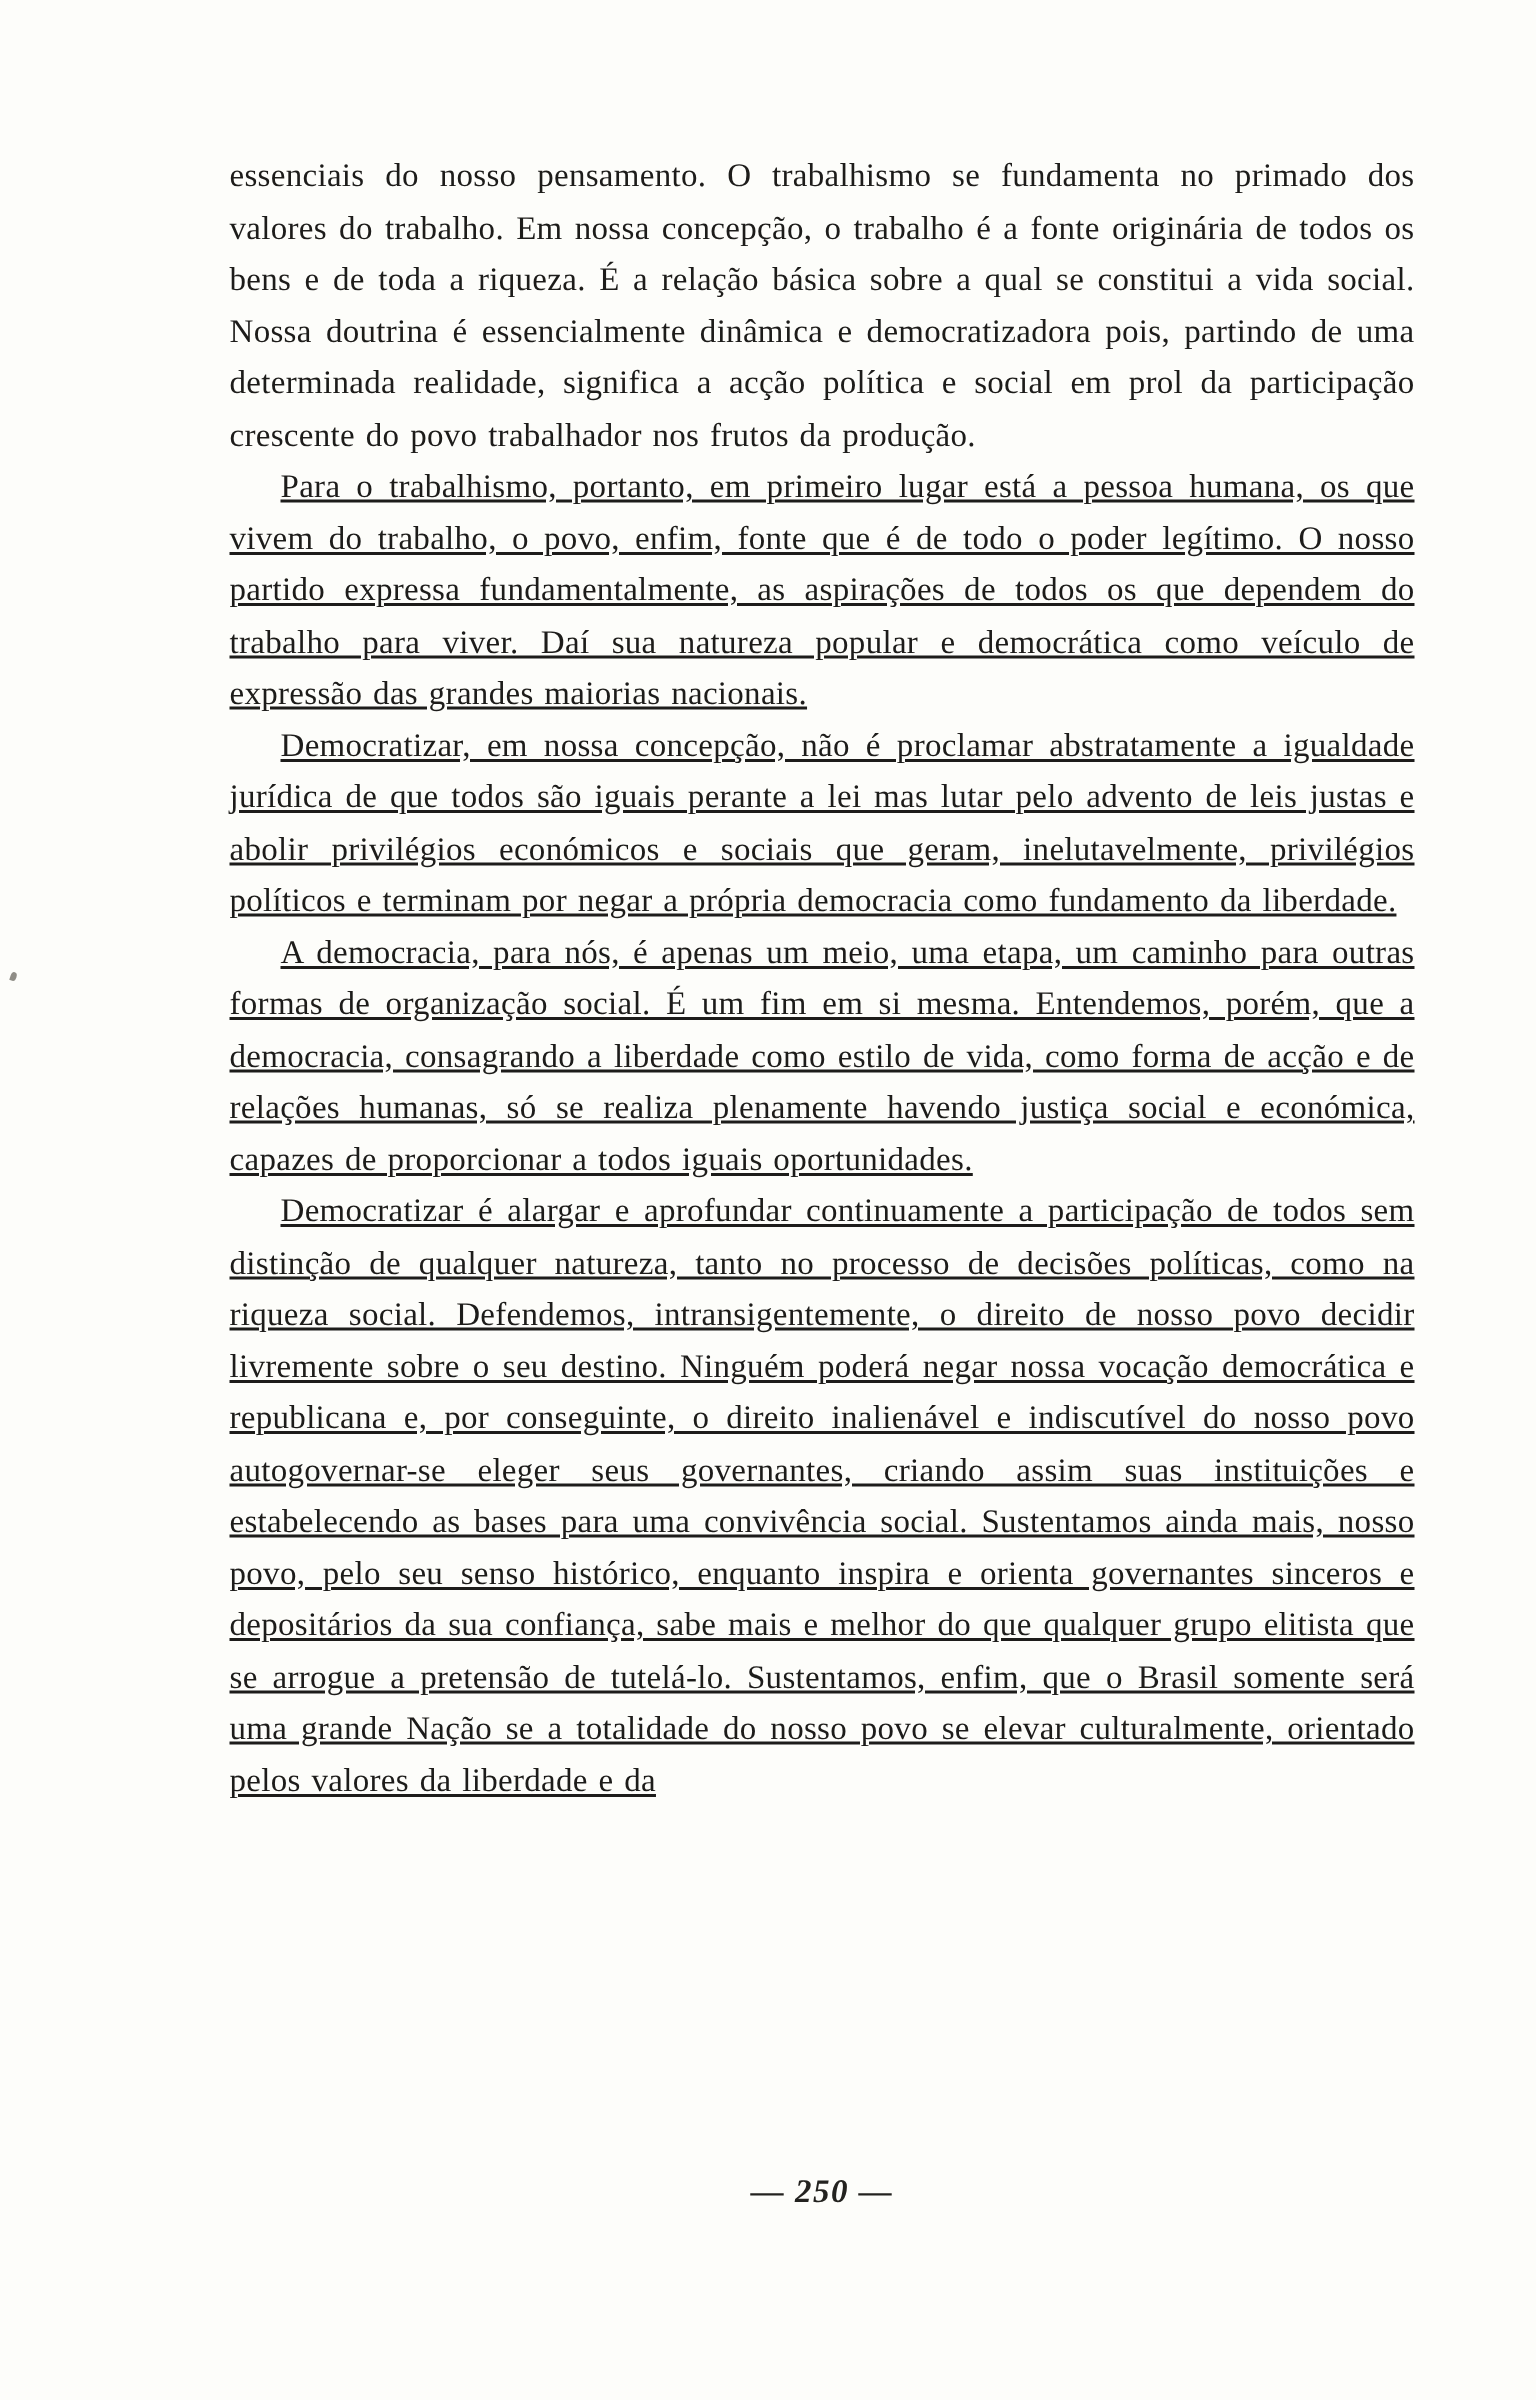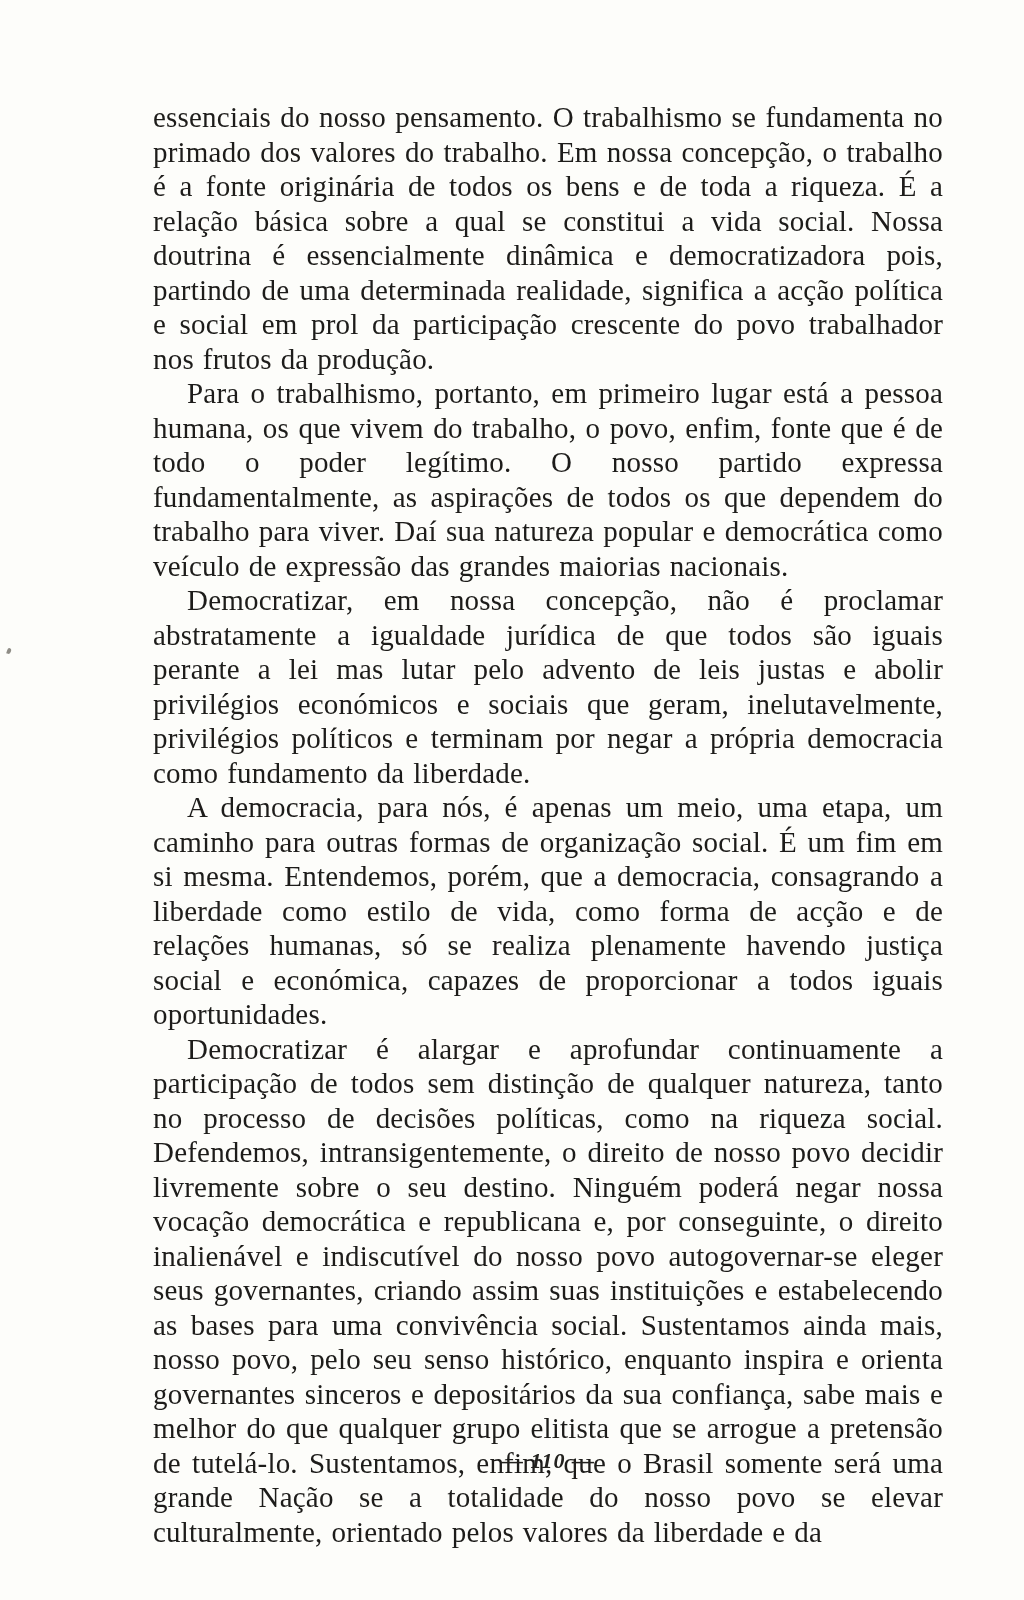--- a/index.html
+++ b/index.html
@@ -18,29 +18,30 @@
     overflow: hidden;
   }
   .text-block {
     position: absolute;
     left: 153px;
     top: 100px;
     width: 790px;
   }
   .text-block p {
     margin: 0;
-    font-size: 29px;
+    font-size: 22px;
     line-height: 34.5px;
     text-align: justify;
     text-justify: inter-word;
     letter-spacing: 0.2px;
     word-spacing: 1.5px;
   }
   .text-block p.indented {
     text-indent: 34px;
+    text-decoration: underline;
   }
   .page-number {
     position: absolute;
     left: 153px;
     width: 790px;
     top: 1448px;
     text-align: center;
     font-style: italic;
     font-weight: bold;
     font-size: 22px;
@@ -67,15 +68,15 @@
   <span class="scan-speck"></span>
 
   <div class="text-block">
     <p>essenciais do nosso pensamento. O trabalhismo se fundamenta no primado dos valores do trabalho. Em nossa concepção, o trabalho é a fonte originária de todos os bens e de toda a riqueza. É a relação básica sobre a qual se constitui a vida social. Nossa doutrina é essencialmente dinâmica e democratizadora pois, partindo de uma determinada realidade, significa a acção política e social em prol da participação crescente do povo trabalhador nos frutos da produção.</p>
     <p class="indented">Para o trabalhismo, portanto, em primeiro lugar está a pessoa humana, os que vivem do trabalho, o povo, enfim, fonte que é de todo o poder legítimo. O nosso partido expressa fundamentalmente, as aspirações de todos os que dependem do trabalho para viver. Daí sua natureza popular e democrática como veículo de expressão das grandes maiorias nacionais.</p>
     <p class="indented">Democratizar, em nossa concepção, não é proclamar abstratamente a igualdade jurídica de que todos são iguais perante a lei mas lutar pelo advento de leis justas e abolir privilégios económicos e sociais que geram, inelutavelmente, privilégios políticos e terminam por negar a própria democracia como fundamento da liberdade.</p>
     <p class="indented">A democracia, para nós, é apenas um meio, uma etapa, um caminho para outras formas de organização social. É um fim em si mesma. Entendemos, porém, que a democracia, consagrando a liberdade como estilo de vida, como forma de acção e de relações humanas, só se realiza plenamente havendo justiça social e económica, capazes de proporcionar a todos iguais oportunidades.</p>
     <p class="indented">Democratizar é alargar e aprofundar continuamente a participação de todos sem distinção de qualquer natureza, tanto no processo de decisões políticas, como na riqueza social. Defendemos, intransigentemente, o direito de nosso povo decidir livremente sobre o seu destino. Ninguém poderá negar nossa vocação democrática e republicana e, por conseguinte, o direito inalienável e indiscutível do nosso povo autogovernar-se eleger seus governantes, criando assim suas instituições e estabelecendo as bases para uma convivência social. Sustentamos ainda mais, nosso povo, pelo seu senso histórico, enquanto inspira e orienta governantes sinceros e depositários da sua confiança, sabe mais e melhor do que qualquer grupo elitista que se arrogue a pretensão de tutelá-lo. Sustentamos, enfim, que o Brasil somente será uma grande Nação se a totalidade do nosso povo se elevar culturalmente, orientado pelos valores da liberdade e da</p>
   </div>
 
-  <div class="page-number">— 110 —</div>
+  <div class="page-number">— 250 —</div>
 
 </div>
 
 </body></html>

